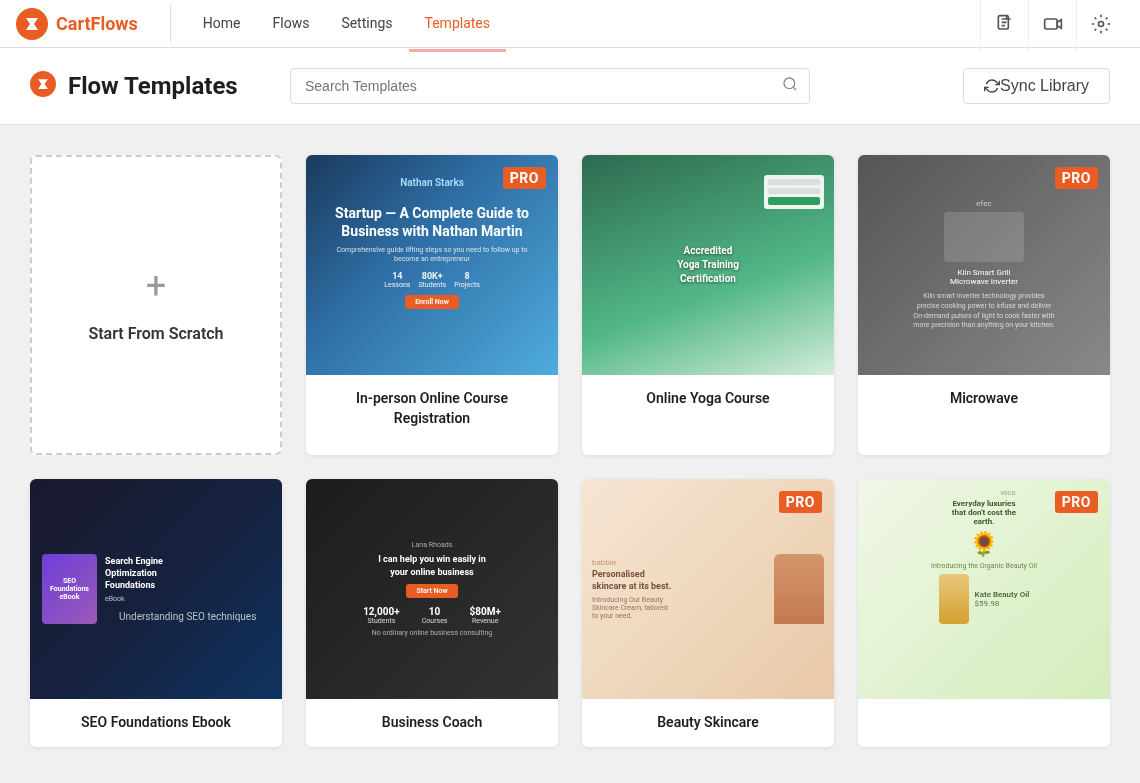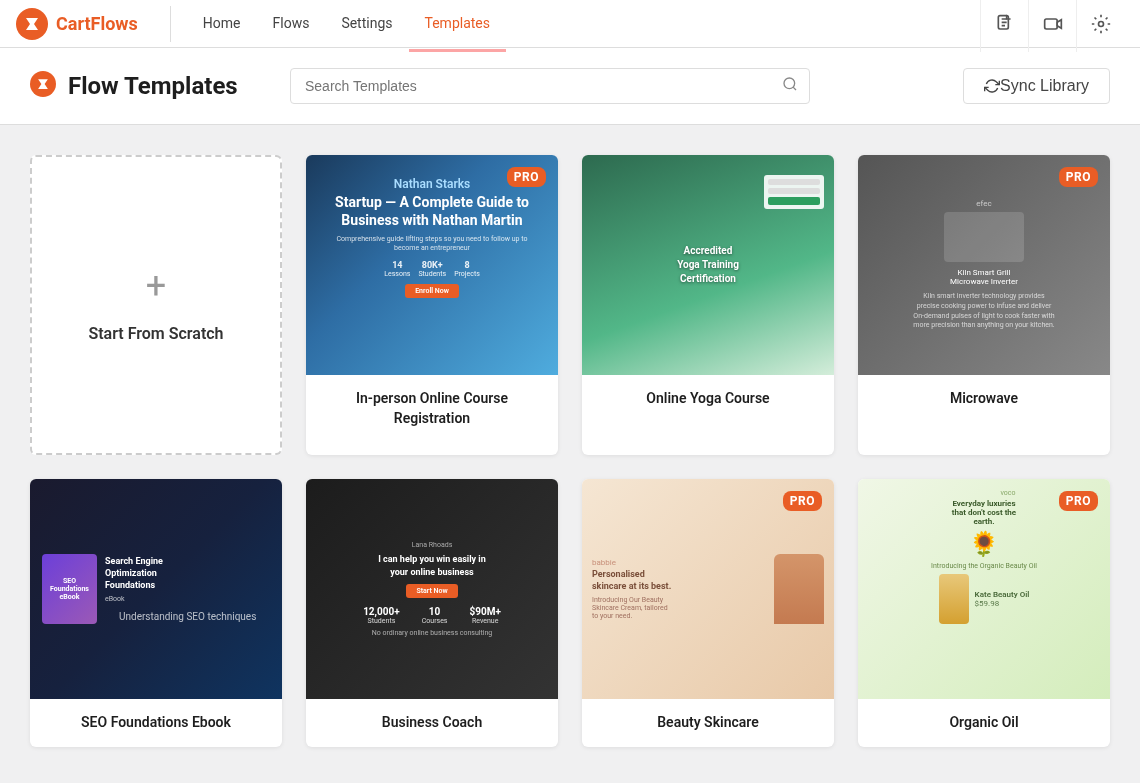--- a/index.html
+++ b/index.html
@@ -200,24 +200,24 @@
       line-height: 1.4;
     }
 
     
     .pro-badge {
       position: absolute;
       top: 12px;
       right: 12px;
       background: #e95d25;
       color: #fff;
-      font-size: 12px;
+      font-size: 14px;
       font-weight: 700;
       padding: 3px 7px;
-      border-radius: 8px;
+      border-radius: 3px;
       letter-spacing: 0.5px;
       z-index: 2;
     }
 
     
     .thumb-course1 {
       background: linear-gradient(135deg, #1a3a5c 0%, #2e6da4 40%, #4facde 100%);
       display: flex;
       align-items: center;
       justify-content: center;
@@ -526,21 +526,21 @@
 
   <div class="scratch-card">
     <span class="scratch-plus">+</span>
     <span class="scratch-label">Start From Scratch</span>
   </div>
 
   <div class="template-card">
     <span class="pro-badge">PRO</span>
     <div class="card-thumbnail thumb-course1">
       <div class="mock-thumb">
-        <div style="font-size:12px;color:#adf;font-weight:600;margin-bottom:2px;">Nathan Starks</div>
+        <div style="font-size:10px;color:#adf;font-weight:600;margin-bottom:16px;">Nathan Starks</div>
         <div class="mock-headline" style="color:#fff;font-size:14px;">Startup — A Complete Guide to Business with Nathan Martin</div>
         <div class="mock-sub">Comprehensive guide lifting steps so you need to follow up to become an entrepreneur</div>
         <div class="mock-stats">
           <div class="mock-stat"><div class="mock-stat-val">14</div>Lessons</div>
           <div class="mock-stat"><div class="mock-stat-val">80K+</div>Students</div>
           <div class="mock-stat"><div class="mock-stat-val">8</div>Projects</div>
         </div>
         <div class="mock-btn btn-orange" style="margin-top:6px;">Enroll Now</div>
       </div>
     </div>
@@ -600,21 +600,21 @@
 
   <div class="template-card">
     <div class="card-thumbnail thumb-biz">
       <div class="biz-overlay">
         <div style="font-size:7px;color:#aaa;margin-bottom:4px;">Lana Rhoads</div>
         <div class="biz-headline">I can help you win easily in<br>your online business</div>
         <div class="mock-btn btn-orange" style="margin-top:6px;">Start Now</div>
         <div class="biz-stats">
           <div class="biz-stat"><span class="biz-stat-val">12,000+</span>Students</div>
           <div class="biz-stat"><span class="biz-stat-val">10</span>Courses</div>
-          <div class="biz-stat"><span class="biz-stat-val">$90M+</span>Revenue</div>
+          <div class="biz-stat"><span class="biz-stat-val">$80M+</span>Revenue</div>
         </div>
         <div style="font-size:7px;color:rgba(255,255,255,0.6);margin-top:4px;text-align:center;">No ordinary online business consulting</div>
       </div>
     </div>
     <div class="card-body">
       <div class="card-name">Business Coach</div>
     </div>
   </div>
 
   <div class="template-card">
@@ -644,18 +644,15 @@
         <div style="font-size:7px;color:#6a8a4a;margin-top:4px;text-align:center;">Introducing the Organic Beauty Oil</div>
         <div style="display:flex;gap:6px;margin-top:4px;align-items:center;">
           <div style="width:30px;height:50px;background:linear-gradient(180deg,#e8c87a,#d4a030);border-radius:4px;"></div>
           <div>
             <div style="font-size:8px;font-weight:600;color:#4a6a3a;">Kate Beauty Oil</div>
             <div style="font-size:8px;color:#5a7a4a;">$59.98</div>
           </div>
         </div>
       </div>
     </div>
-    <div class="card-body">
-      <div class="card-name">Organic Oil</div>
-    </div>
   </div>
 
 </main>
 
 </body></html>

